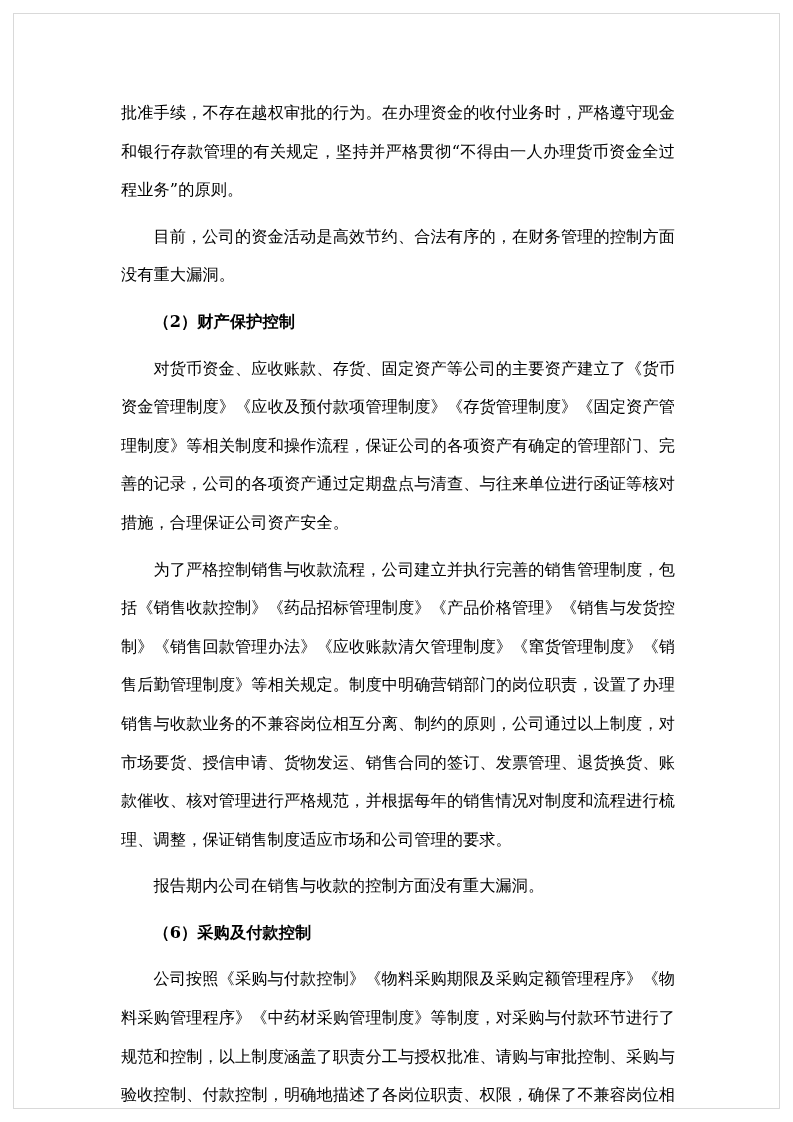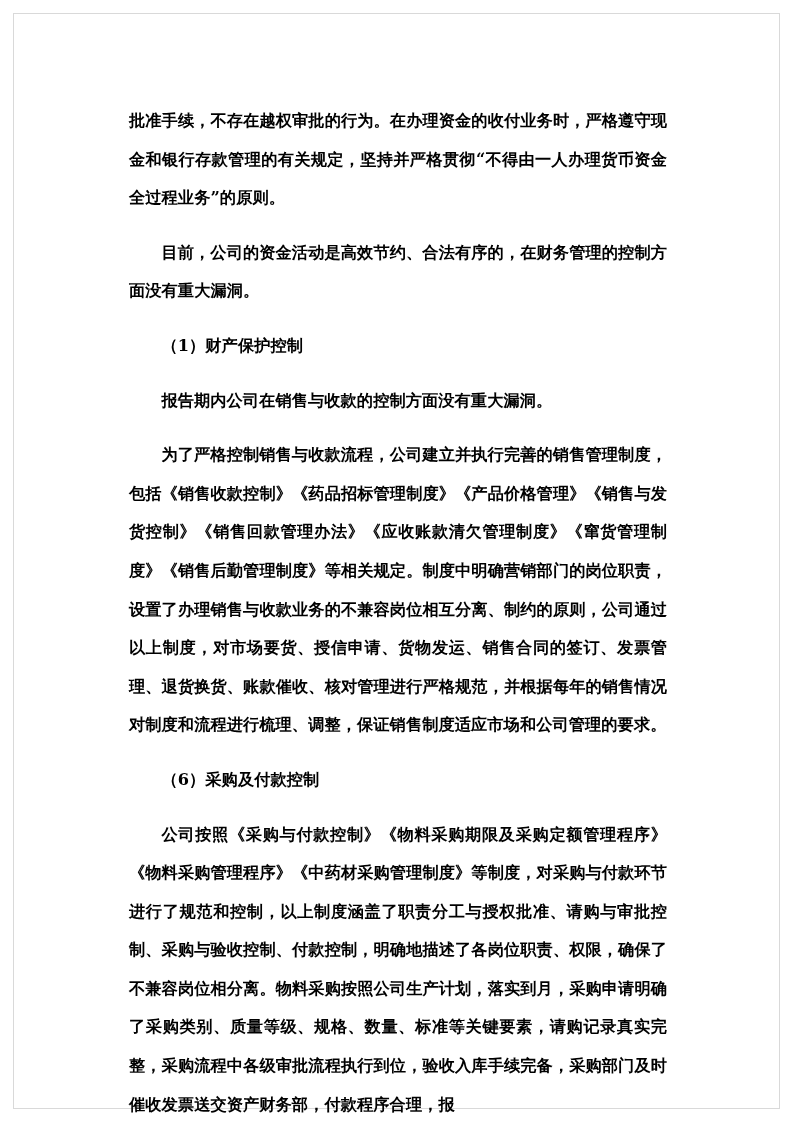--- a/index.html
+++ b/index.html
@@ -31,43 +31,43 @@
     box-sizing: border-box;
     pointer-events: none;
   }
   .content {
     position: absolute;
     left: 113px;
     top: 86px;
     width: 570px;
   }
   p.para {
-    margin: 16px;
+    margin: 8px;
     font-size: 16.2px;
     line-height: 38.6px;
     text-align: justify;
     text-justify: inter-ideograph;
     letter-spacing: 0.1px;
     word-break: break-all;
-    font-weight: bold;
   }
   p.indent {
     text-indent: 2em;
   }
   .bold {
     font-weight: bold;
   }
 </style>
 </head>
 <body>
 
 <div class="page">
   <div class="page-border"></div>
   <div class="content">
     <p class="para">批准手续，不存在越权审批的行为。在办理资金的收付业务时，严格遵守现金和银行存款管理的有关规定，坚持并严格贯彻“不得由一人办理货币资金全过程业务”的原则。</p>
     <p class="para indent">目前，公司的资金活动是高效节约、合法有序的，在财务管理的控制方面没有重大漏洞。</p>
-    <p class="para indent bold">（1）财产保护控制</p>
+    <p class="para indent bold">（2）财产保护控制</p>
+    <p class="para indent">对货币资金、应收账款、存货、固定资产等公司的主要资产建立了《货币资金管理制度》《应收及预付款项管理制度》《存货管理制度》《固定资产管理制度》等相关制度和操作流程，保证公司的各项资产有确定的管理部门、完善的记录，公司的各项资产通过定期盘点与清查、与往来单位进行函证等核对措施，合理保证公司资产安全。</p>
+    <p class="para indent">为了严格控制销售与收款流程，公司建立并执行完善的销售管理制度，包括《销售收款控制》《药品招标管理制度》《产品价格管理》《销售与发货控制》《销售回款管理办法》《应收账款清欠管理制度》《窜货管理制度》《销售后勤管理制度》等相关规定。制度中明确营销部门的岗位职责，设置了办理销售与收款业务的不兼容岗位相互分离、制约的原则，公司通过以上制度，对市场要货、授信申请、货物发运、销售合同的签订、发票管理、退货换货、账款催收、核对管理进行严格规范，并根据每年的销售情况对制度和流程进行梳理、调整，保证销售制度适应市场和公司管理的要求。</p>
     <p class="para indent">报告期内公司在销售与收款的控制方面没有重大漏洞。</p>
-    <p class="para indent">为了严格控制销售与收款流程，公司建立并执行完善的销售管理制度，包括《销售收款控制》《药品招标管理制度》《产品价格管理》《销售与发货控制》《销售回款管理办法》《应收账款清欠管理制度》《窜货管理制度》《销售后勤管理制度》等相关规定。制度中明确营销部门的岗位职责，设置了办理销售与收款业务的不兼容岗位相互分离、制约的原则，公司通过以上制度，对市场要货、授信申请、货物发运、销售合同的签订、发票管理、退货换货、账款催收、核对管理进行严格规范，并根据每年的销售情况对制度和流程进行梳理、调整，保证销售制度适应市场和公司管理的要求。</p>
     <p class="para indent bold">（6）采购及付款控制</p>
     <p class="para indent">公司按照《采购与付款控制》《物料采购期限及采购定额管理程序》《物料采购管理程序》《中药材采购管理制度》等制度，对采购与付款环节进行了规范和控制，以上制度涵盖了职责分工与授权批准、请购与审批控制、采购与验收控制、付款控制，明确地描述了各岗位职责、权限，确保了不兼容岗位相分离。物料采购按照公司生产计划，落实到月，采购申请明确了采购类别、质量等级、规格、数量、标准等关键要素，请购记录真实完整，采购流程中各级审批流程执行到位，验收入库手续完备，采购部门及时催收发票送交资产财务部，付款程序合理，报</p>
   </div>
 </div>
 
 </body></html>

